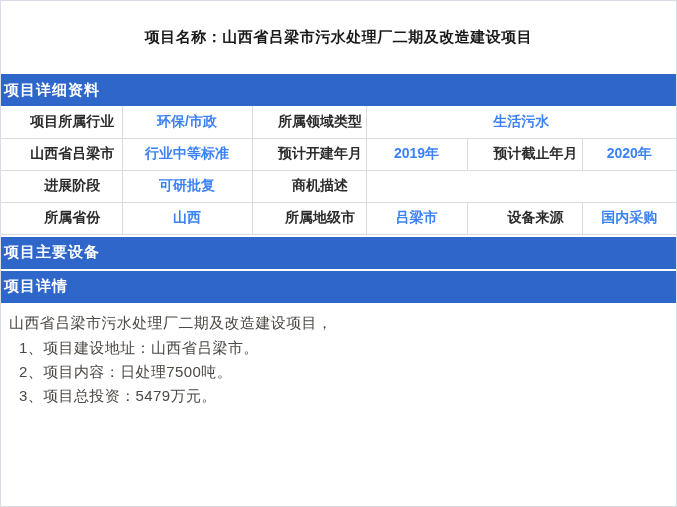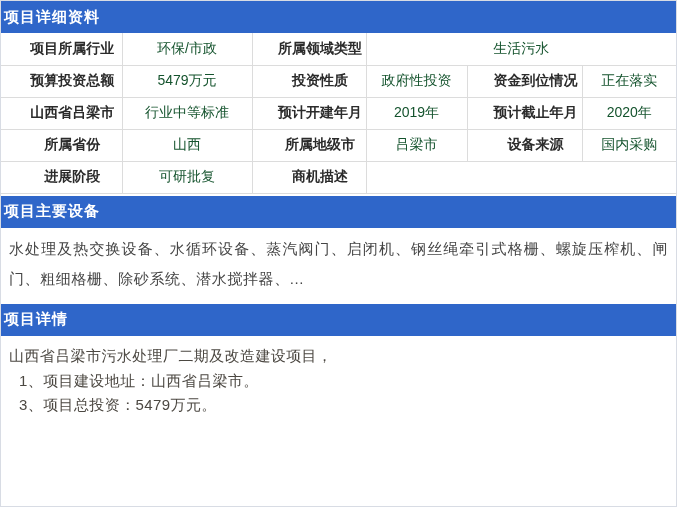--- a/index.html
+++ b/index.html
@@ -42,21 +42,21 @@
     border: 1px solid #dcdcdc;
     height: 32px;
     text-align: center;
     vertical-align: middle;
     font-size: 14px;
     color: #333333;
     overflow: hidden;
     white-space: nowrap;
   }
   table.detail-table td.label { font-weight: bold; color: #2b2b2b; padding-left: 22px; }
-  table.detail-table td.value { font-weight: normal; color: #14532d; }
+  table.detail-table td.value { font-weight: bold; color: #3b82f6; }
   table.detail-table tr td:first-child { border-left: none; }
   table.detail-table tr td:last-child { border-right: none; }
   table.detail-table tr:first-child td { border-top: none; }
   .equipment-text {
     padding: 6px 8px 8px 8px;
     font-size: 15px;
     line-height: 30px;
     color: #454545;
     letter-spacing: 0.6px;
     text-align: justify;
@@ -69,20 +69,23 @@
     letter-spacing: 0.4px;
   }
   .description-intro { margin-bottom: 1px; }
   .description-item { margin-left: 10px; }
 </style>
 </head>
 <body>
 
 <div class="page">
 
+  <div class="title-row">
+    <span class="page-title">项目名称：山西省吕梁市污水处理厂二期及改造建设项目</span>
+  </div>
 
   <div class="section-bar">
     <span>项目详细资料</span>
   </div>
 
   <table class="detail-table">
     <colgroup>
       <col style="width:121px">
         <col style="width:130px">
         <col style="width:114px">
@@ -91,61 +94,53 @@
         <col style="width:94px">
     </colgroup>
     <tbody>
         <tr>
       <td class="label">项目所属行业</td>
       <td class="value">环保/市政</td>
       <td class="label">所属领域类型</td>
       <td class="value" colspan="3">生活污水</td>
     </tr>
     <tr>
-      <td class="label">预算投资总额</td>
-      <td class="value">5479万元</td>
-      <td class="label">投资性质</td>
-      <td class="value">政府性投资</td>
-      <td class="label">资金到位情况</td>
-      <td class="value">正在落实</td>
-    </tr>
-    <tr>
       <td class="label">山西省吕梁市</td>
       <td class="value">行业中等标准</td>
       <td class="label">预计开建年月</td>
       <td class="value">2019年</td>
       <td class="label">预计截止年月</td>
       <td class="value">2020年</td>
+    </tr>
+    <tr>
+      <td class="label">进展阶段</td>
+      <td class="value">可研批复</td>
+      <td class="label">商机描述</td>
+      <td class="value" colspan="3"></td>
     </tr>
     <tr>
       <td class="label">所属省份</td>
       <td class="value">山西</td>
       <td class="label">所属地级市</td>
       <td class="value">吕梁市</td>
       <td class="label">设备来源</td>
       <td class="value">国内采购</td>
     </tr>
-    <tr>
-      <td class="label">进展阶段</td>
-      <td class="value">可研批复</td>
-      <td class="label">商机描述</td>
-      <td class="value" colspan="3"></td>
-    </tr>
   </tbody>
     </table>
 
   <div class="section-bar spaced">
     <span>项目主要设备</span>
   </div>
 
-  <div class="equipment-text">水处理及热交换设备、水循环设备、蒸汽阀门、启闭机、钢丝绳牵引式格栅、螺旋压榨机、闸门、粗细格栅、除砂系统、潜水搅拌器、...</div>
 
   <div class="section-bar spaced">
     <span>项目详情</span>
   </div>
 
   <div class="description-block">
     <div class="description-intro">山西省吕梁市污水处理厂二期及改造建设项目，</div>
     <div class="description-item">1、项目建设地址：山西省吕梁市。</div>
+    <div class="description-item">2、项目内容：日处理7500吨。</div>
     <div class="description-item">3、项目总投资：5479万元。</div>
   </div>
 
 </div>
 
 </body></html>

